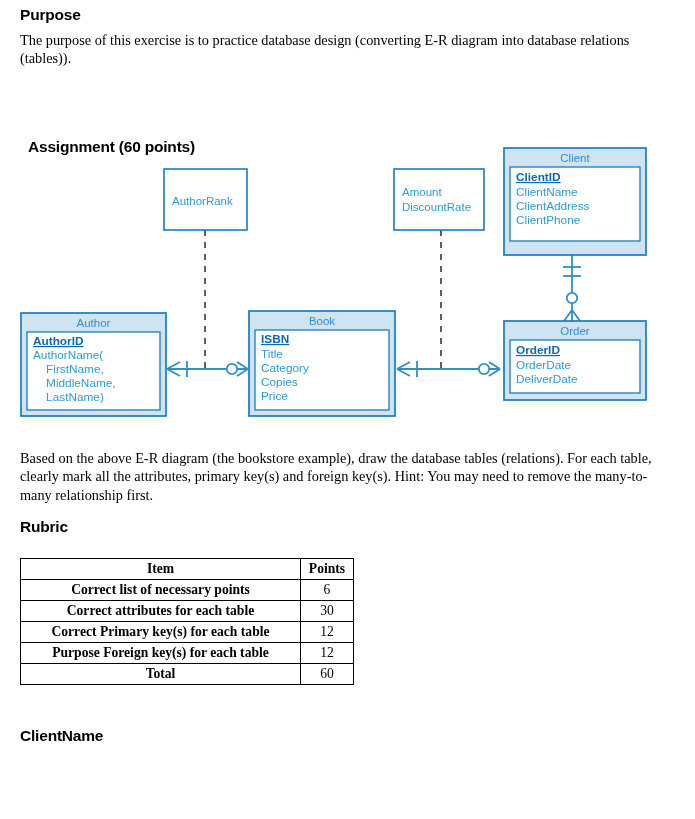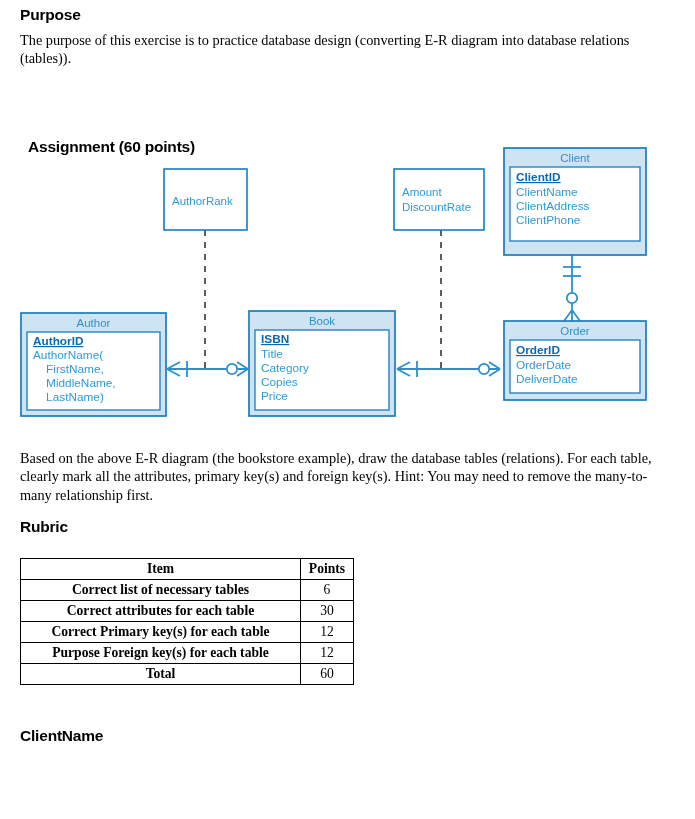--- a/index.html
+++ b/index.html
@@ -212,21 +212,21 @@
 
   <table id="rubric-table">
     <thead>
       <tr>
         <th class="item-head">Item</th>
         <th class="points-head">Points</th>
       </tr>
     </thead>
     <tbody>
       <tr>
-        <td class="item">Correct list of necessary tables</td>
+        <td class="item">Correct list of necessary points</td>
         <td class="points">6</td>
       </tr>
       <tr>
         <td class="item">Correct attributes for each table</td>
         <td class="points">30</td>
       </tr>
       <tr>
         <td class="item">Correct Primary key(s) for each table</td>
         <td class="points">12</td>
       </tr>

